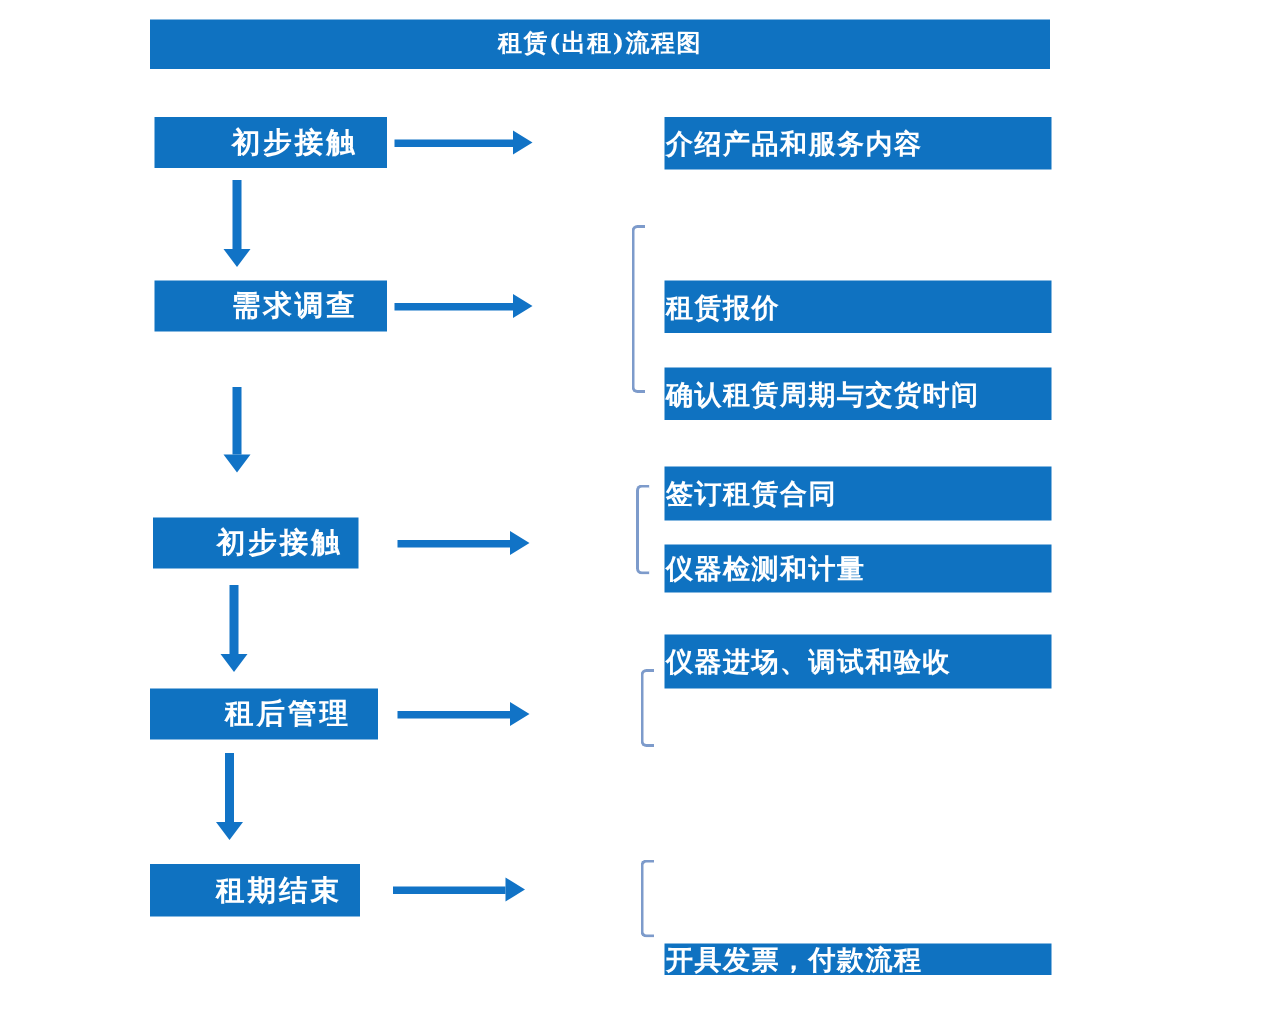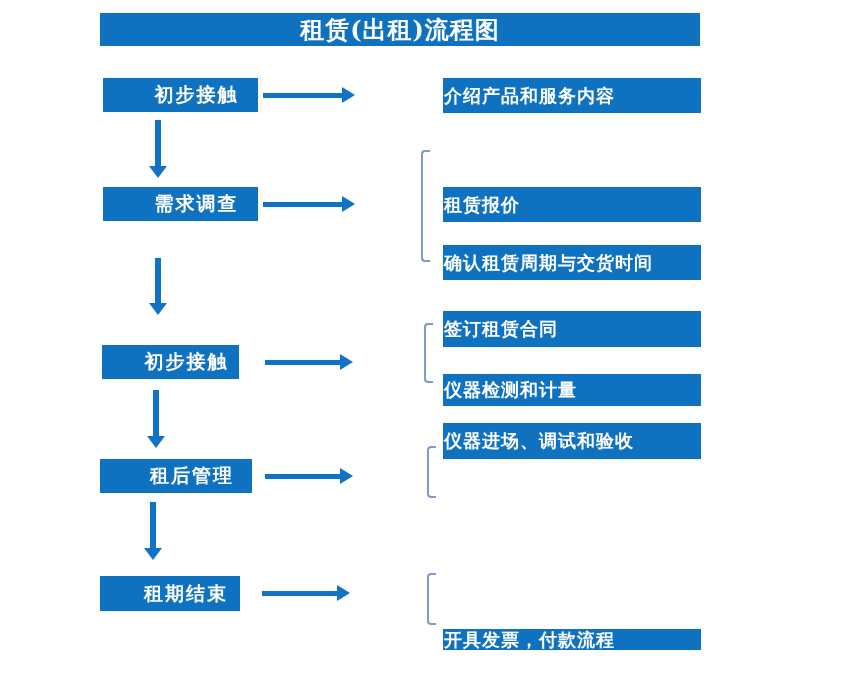--- a/index.html
+++ b/index.html
@@ -20,21 +20,21 @@
     height:688px;
     background:var(--bg);
     overflow:hidden;
   }
   .titlebar{
     position:absolute;
     left:100px; top:13px; width:600px; height:33px;
     background:var(--primary);
     color:var(--text-on-primary);
     font-weight:bold;
-    font-size:24px;
+    font-size:16px;
     display:flex; align-items:center; justify-content:center;
     letter-spacing:1px;
   }
   .step{
     position:absolute;
     background:var(--primary);
     color:var(--text-on-primary);
     font-weight:bold;
     font-size:19px;
     display:flex; align-items:center; justify-content:center;
@@ -141,17 +141,17 @@
 
   <div class="bracket" style="left:421px;top:150px;height:112px;"></div>
   <div class="bracket" style="left:424px;top:323px;height:60px;"></div>
   <div class="bracket" style="left:427px;top:446px;height:52px;"></div>
   <div class="bracket" style="left:427px;top:573px;height:52px;"></div>
 
   <div class="out" style="top:78px;height:35px;">介绍产品和服务内容</div>
   <div class="out" style="top:187px;height:35px;">租赁报价</div>
   <div class="out" style="top:245px;height:35px;">确认租赁周期与交货时间</div>
   <div class="out" style="top:311px;height:36px;">签订租赁合同</div>
-  <div class="out" style="top:363px;height:32px;margin-top:11px;">仪器检测和计量</div>
+  <div class="out" style="top:363px;height:32px;">仪器检测和计量</div>
   <div class="out" style="top:423px;height:36px;">仪器进场、调试和验收</div>
   <div class="out" style="top:607px;height:21px;margin-top:22px;">开具发票，付款流程</div>
 
 </div>
 
 </body></html>

